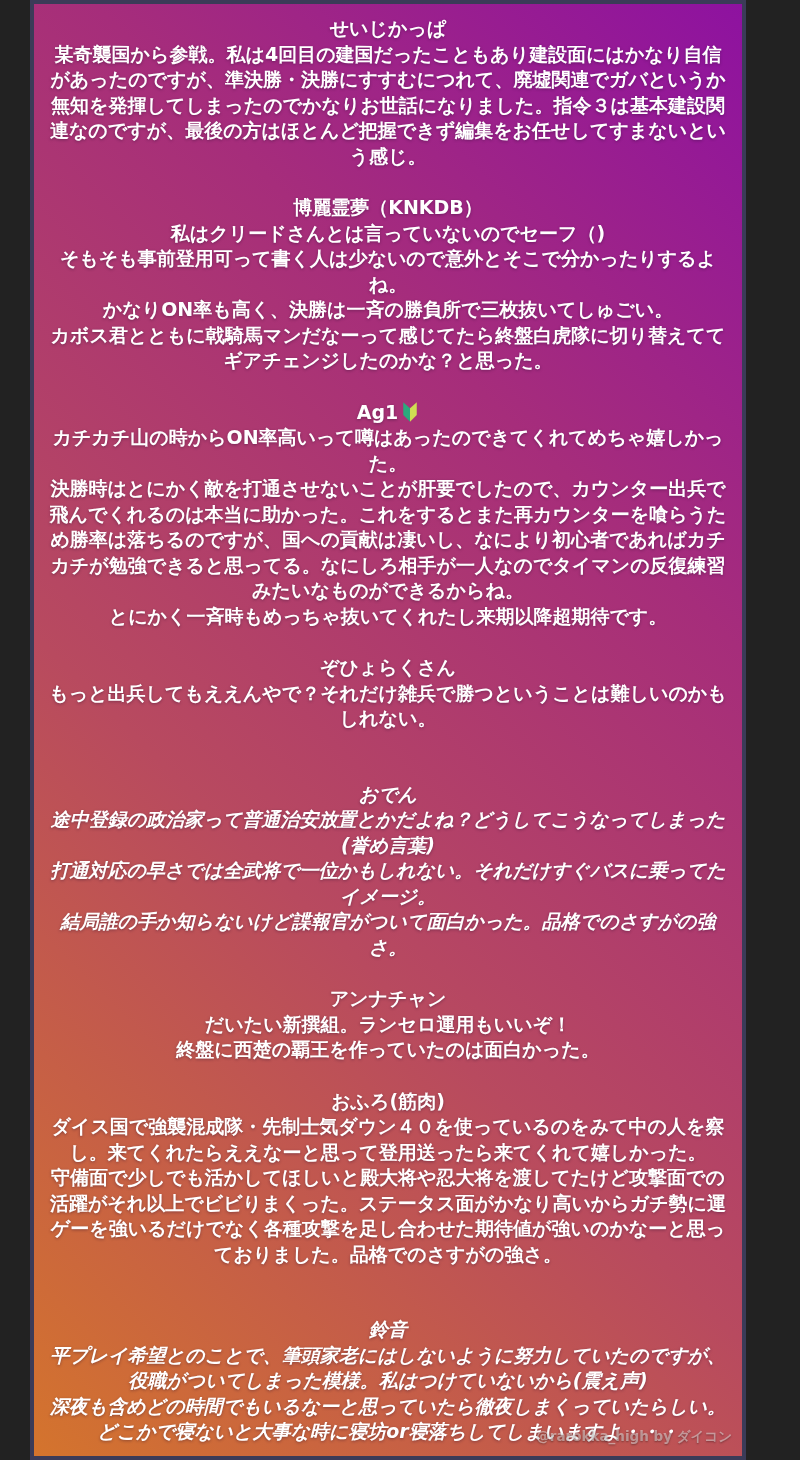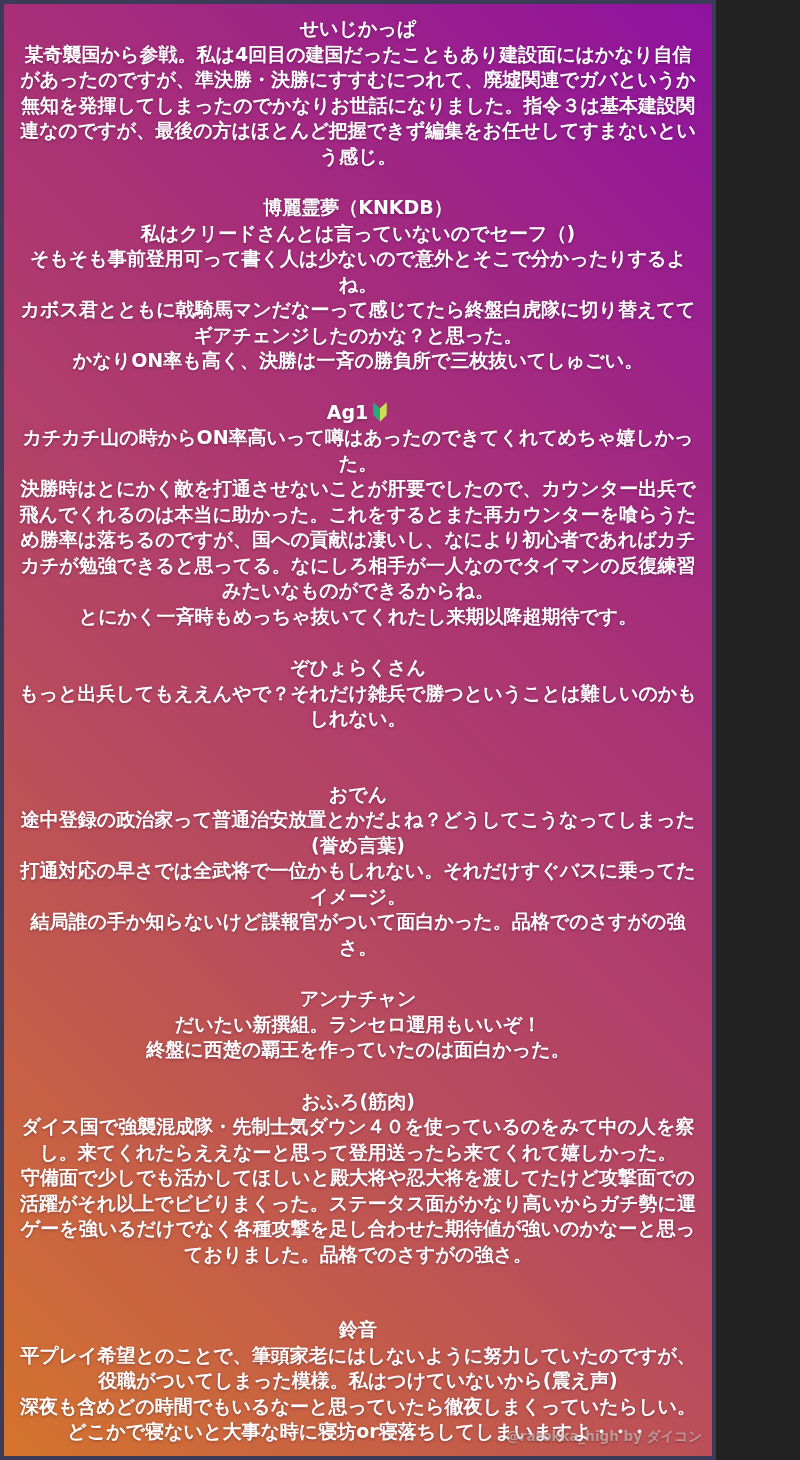--- a/index.html
+++ b/index.html
@@ -7,32 +7,33 @@
     position: relative;
     width: 716px;
     height: 1460px;
     box-sizing: border-box;
     border: 4px solid #3b3b58;
     background: linear-gradient(225deg, #8e12a0 0%, #a62d7b 30%, #b84a5f 62%, #d4742d 100%);
     color: #ffffff;
     font-family: "DejaVu Sans", "Liberation Sans", sans-serif;
     font-weight: bold;
     overflow: hidden;
+    margin-left: 30px;
   }
   .content {
     padding: 12px 12px 0 12px;
     text-align: center;
     font-size: 19px;
     line-height: 25.5px;
     text-shadow: 0 1px 3px rgba(35, 12, 45, 0.40);
     overflow-wrap: break-word;
   }
   .sec { margin-top: 26px; }
   .sec:first-child { margin-top: 0; }
-  .sec.gap-lg { margin-top: 50px; }
+  .sec.gap-lg { margin-top: 50px; font-style: italic; }
   .sec h2 {
     font-size: 19px;
     line-height: 25.5px;
     font-weight: bold;
     margin: 0;
   }
   .sec p { margin: 0; }
   .badge {
     display: inline-block;
     width: 18px;
@@ -60,22 +61,22 @@
 
     <div class="sec">
       <h2>せいじかっぱ</h2>
       <p>某奇襲国から参戦。私は4回目の建国だったこともあり建設面にはかなり自信があったのですが、準決勝・決勝にすすむにつれて、廃墟関連でガバというか無知を発揮してしまったのでかなりお世話になりました。指令３は基本建設関連なのですが、最後の方はほとんど把握できず編集をお任せしてすまないという感じ。</p>
     </div>
 
     <div class="sec">
       <h2>博麗霊夢（KNKDB）</h2>
       <p>私はクリードさんとは言っていないのでセーフ（)</p>
       <p>そもそも事前登用可って書く人は少ないので意外とそこで分かったりするよね。</p>
+      <p>かなりON率も高く、決勝は一斉の勝負所で三枚抜いてしゅごい。</p>
       <p>カボス君とともに戟騎馬マンだなーって感じてたら終盤白虎隊に切り替えててギアチェンジしたのかな？と思った。</p>
-      <p>かなりON率も高く、決勝は一斉の勝負所で三枚抜いてしゅごい。</p>
     </div>
 
     <div class="sec">
       <h2><span>Ag1</span><svg class="badge" viewBox="0 0 24 28" aria-hidden="true">
             <polygon points="3,1 12,9 12,27 3,18" fill="#2aa97d"></polygon>
             <polygon points="21,1 12,9 12,27 21,18" fill="#cfdd52"></polygon>
           </svg></h2>
       <p>カチカチ山の時からON率高いって噂はあったのできてくれてめちゃ嬉しかった。</p>
       <p>決勝時はとにかく敵を打通させないことが肝要でしたので、カウンター出兵で飛んでくれるのは本当に助かった。これをするとまた再カウンターを喰らうため勝率は落ちるのですが、国への貢献は凄いし、なにより初心者であればカチカチが勉強できると思ってる。なにしろ相手が一人なのでタイマンの反復練習みたいなものができるからね。</p>
       <p>とにかく一斉時もめっちゃ抜いてくれたし来期以降超期待です。</p>

